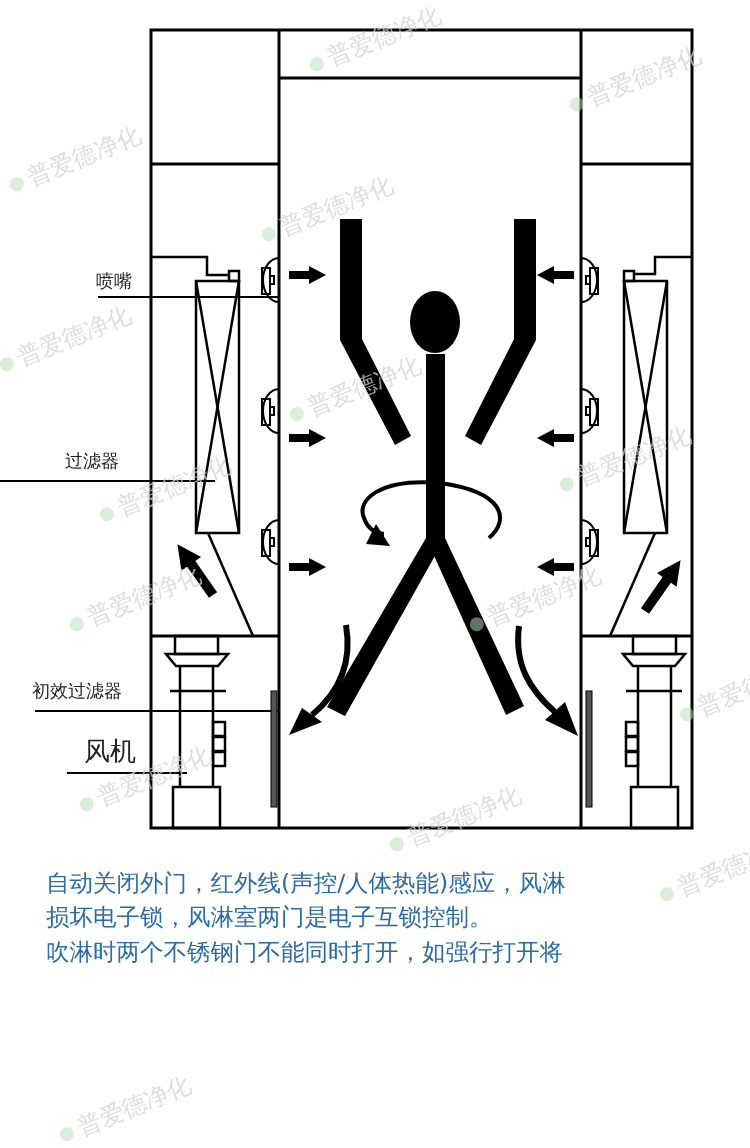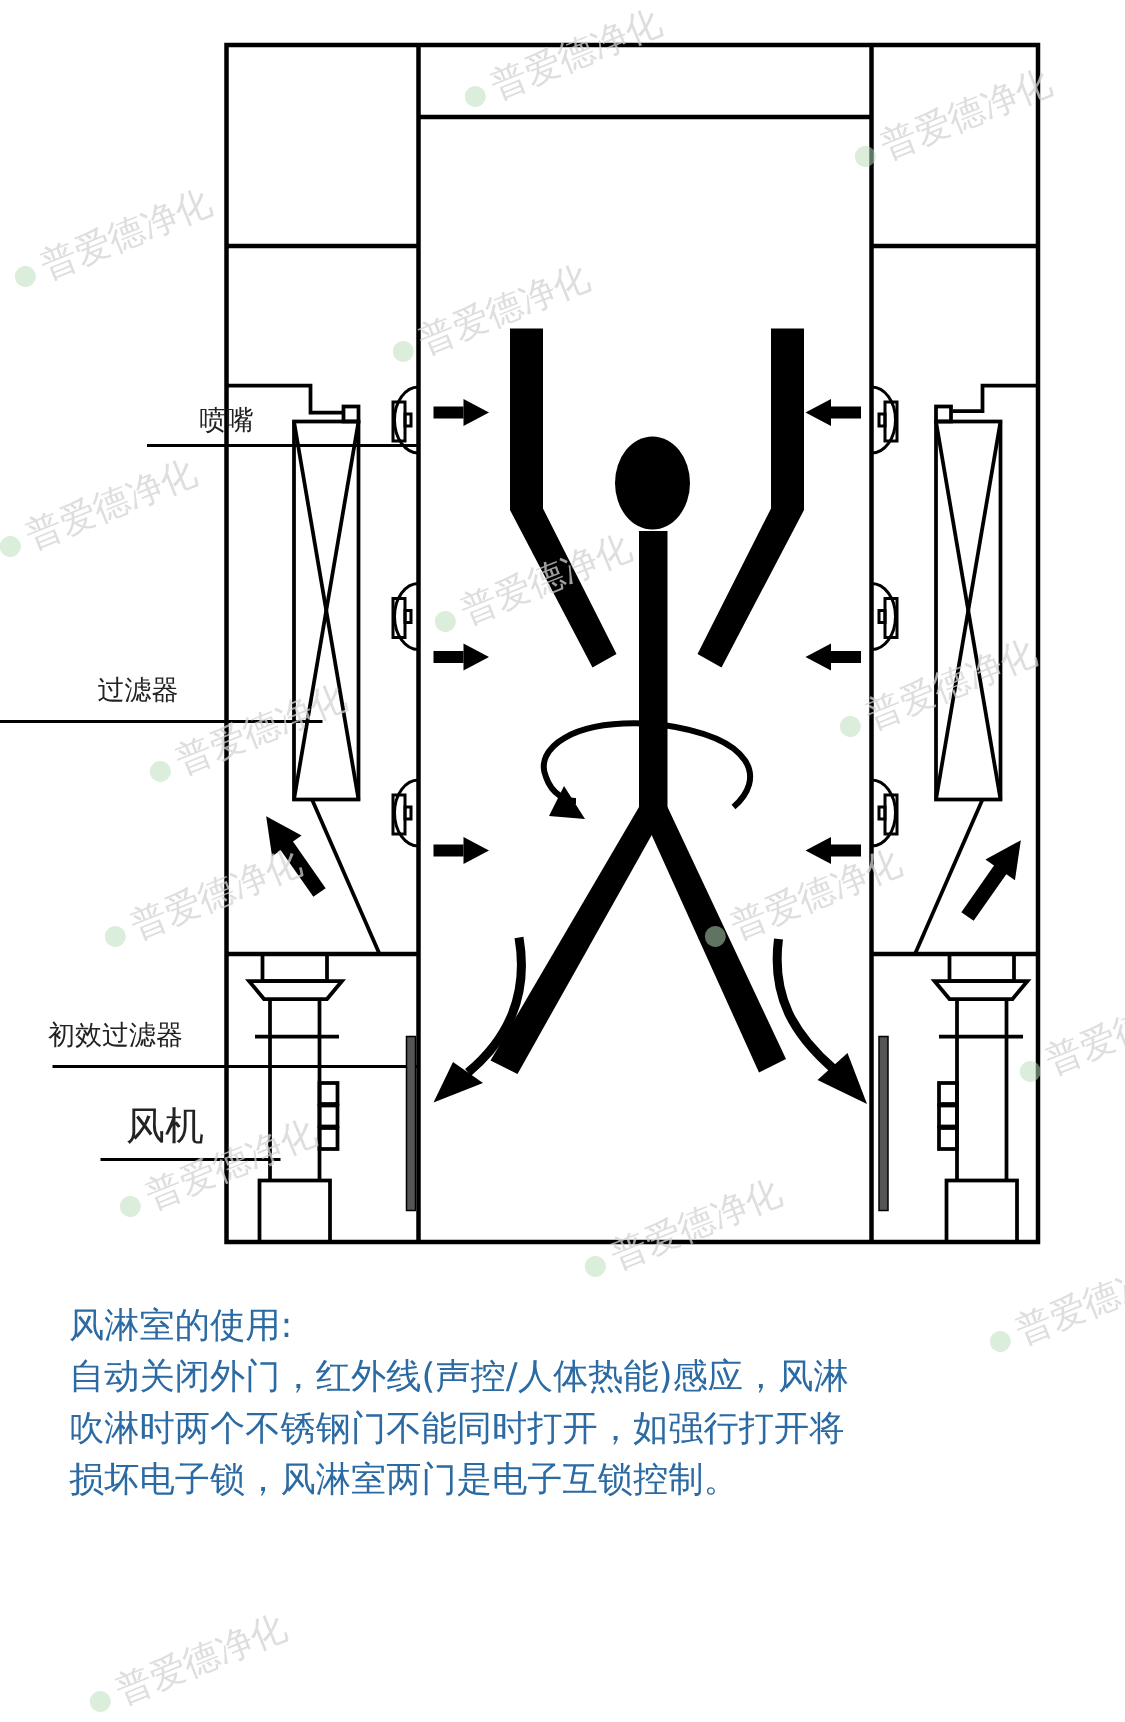--- a/index.html
+++ b/index.html
@@ -179,21 +179,21 @@
   <polygon points="376,524 390,546 366,544" fill="#000"></polygon>
 
   <g fill="none" stroke="#000" stroke-width="6">
     <path d="M346,625 C352,660 342,690 312,715"></path>
     <path d="M519,626 C514,665 530,690 555,712"></path>
   </g>
   <polygon points="289,735 302,708 322,722" fill="#000"></polygon>
   <polygon points="578,736 545,720 565,702" fill="#000"></polygon>
 </svg>
 
-<div class="lbl" style="left:96px;top:272px;margin-left:37px;">喷嘴</div>
+<div class="lbl" style="left:96px;top:272px;">喷嘴</div>
 <div class="lbl" style="left:65px;top:452px;">过滤器</div>
 <div class="lbl" style="left:32px;top:682px;">初效过滤器</div>
 <div class="lbl big" style="left:84px;top:738px;">风机</div>
 
 <div class="wm" style="left:310px;top:50px;"><span class="dot"></span><span>普爱德净化</span></div>
 <div class="wm" style="left:570px;top:90px;"><span class="dot"></span><span>普爱德净化</span></div>
 <div class="wm" style="left:10px;top:170px;"><span class="dot"></span><span>普爱德净化</span></div>
 <div class="wm" style="left:262px;top:220px;"><span class="dot"></span><span>普爱德净化</span></div>
 <div class="wm" style="left:0px;top:350px;"><span class="dot"></span><span>普爱德净化</span></div>
 <div class="wm" style="left:290px;top:400px;"><span class="dot"></span><span>普爱德净化</span></div>
@@ -201,17 +201,16 @@
 <div class="wm" style="left:100px;top:500px;"><span class="dot"></span><span>普爱德净化</span></div>
 <div class="wm" style="left:470px;top:610px;"><span class="dot"></span><span>普爱德净化</span></div>
 <div class="wm" style="left:70px;top:610px;"><span class="dot"></span><span>普爱德净化</span></div>
 <div class="wm" style="left:680px;top:700px;"><span class="dot"></span><span>普爱德净化</span></div>
 <div class="wm" style="left:80px;top:790px;"><span class="dot"></span><span>普爱德净化</span></div>
 <div class="wm" style="left:390px;top:830px;"><span class="dot"></span><span>普爱德净化</span></div>
 <div class="wm" style="left:660px;top:880px;"><span class="dot"></span><span>普爱德净化</span></div>
 <div class="wm" style="left:60px;top:1120px;"><span class="dot"></span><span>普爱德净化</span></div>
 
 <div id="desc">
-  <p>风淋室的使用:</p>
   <p>自动关闭外门，红外线(声控/人体热能)感应，风淋</p>
+  <p>损坏电子锁，风淋室两门是电子互锁控制。</p>
   <p>吹淋时两个不锈钢门不能同时打开，如强行打开将</p>
-  <p>损坏电子锁，风淋室两门是电子互锁控制。</p>
 </div>
 
 </body></html>

